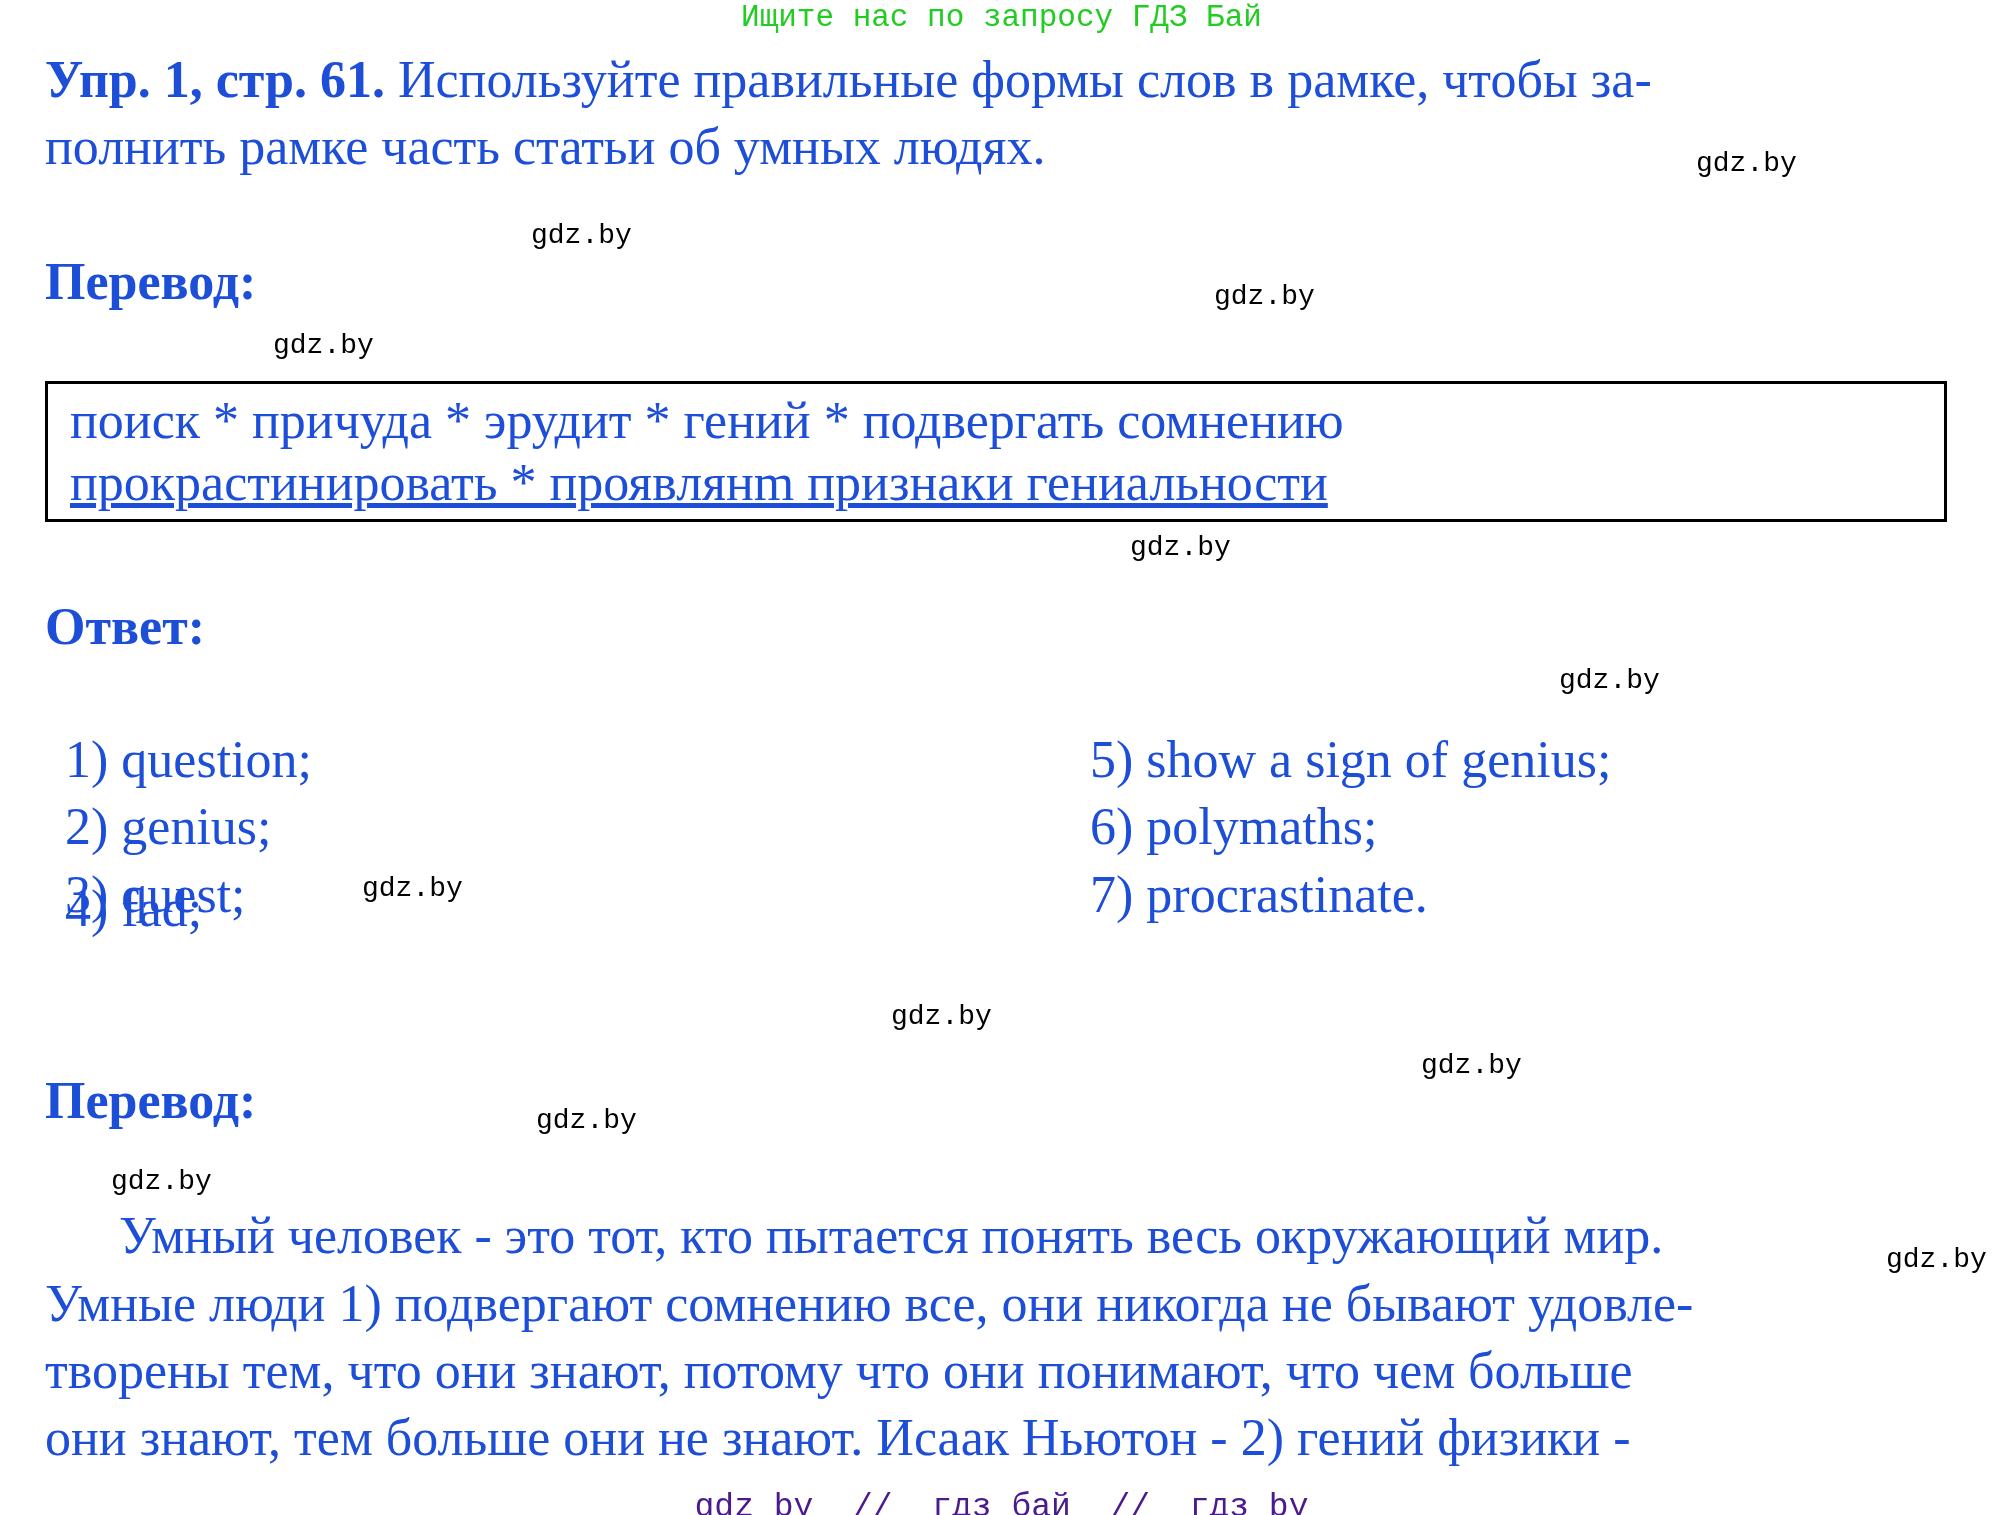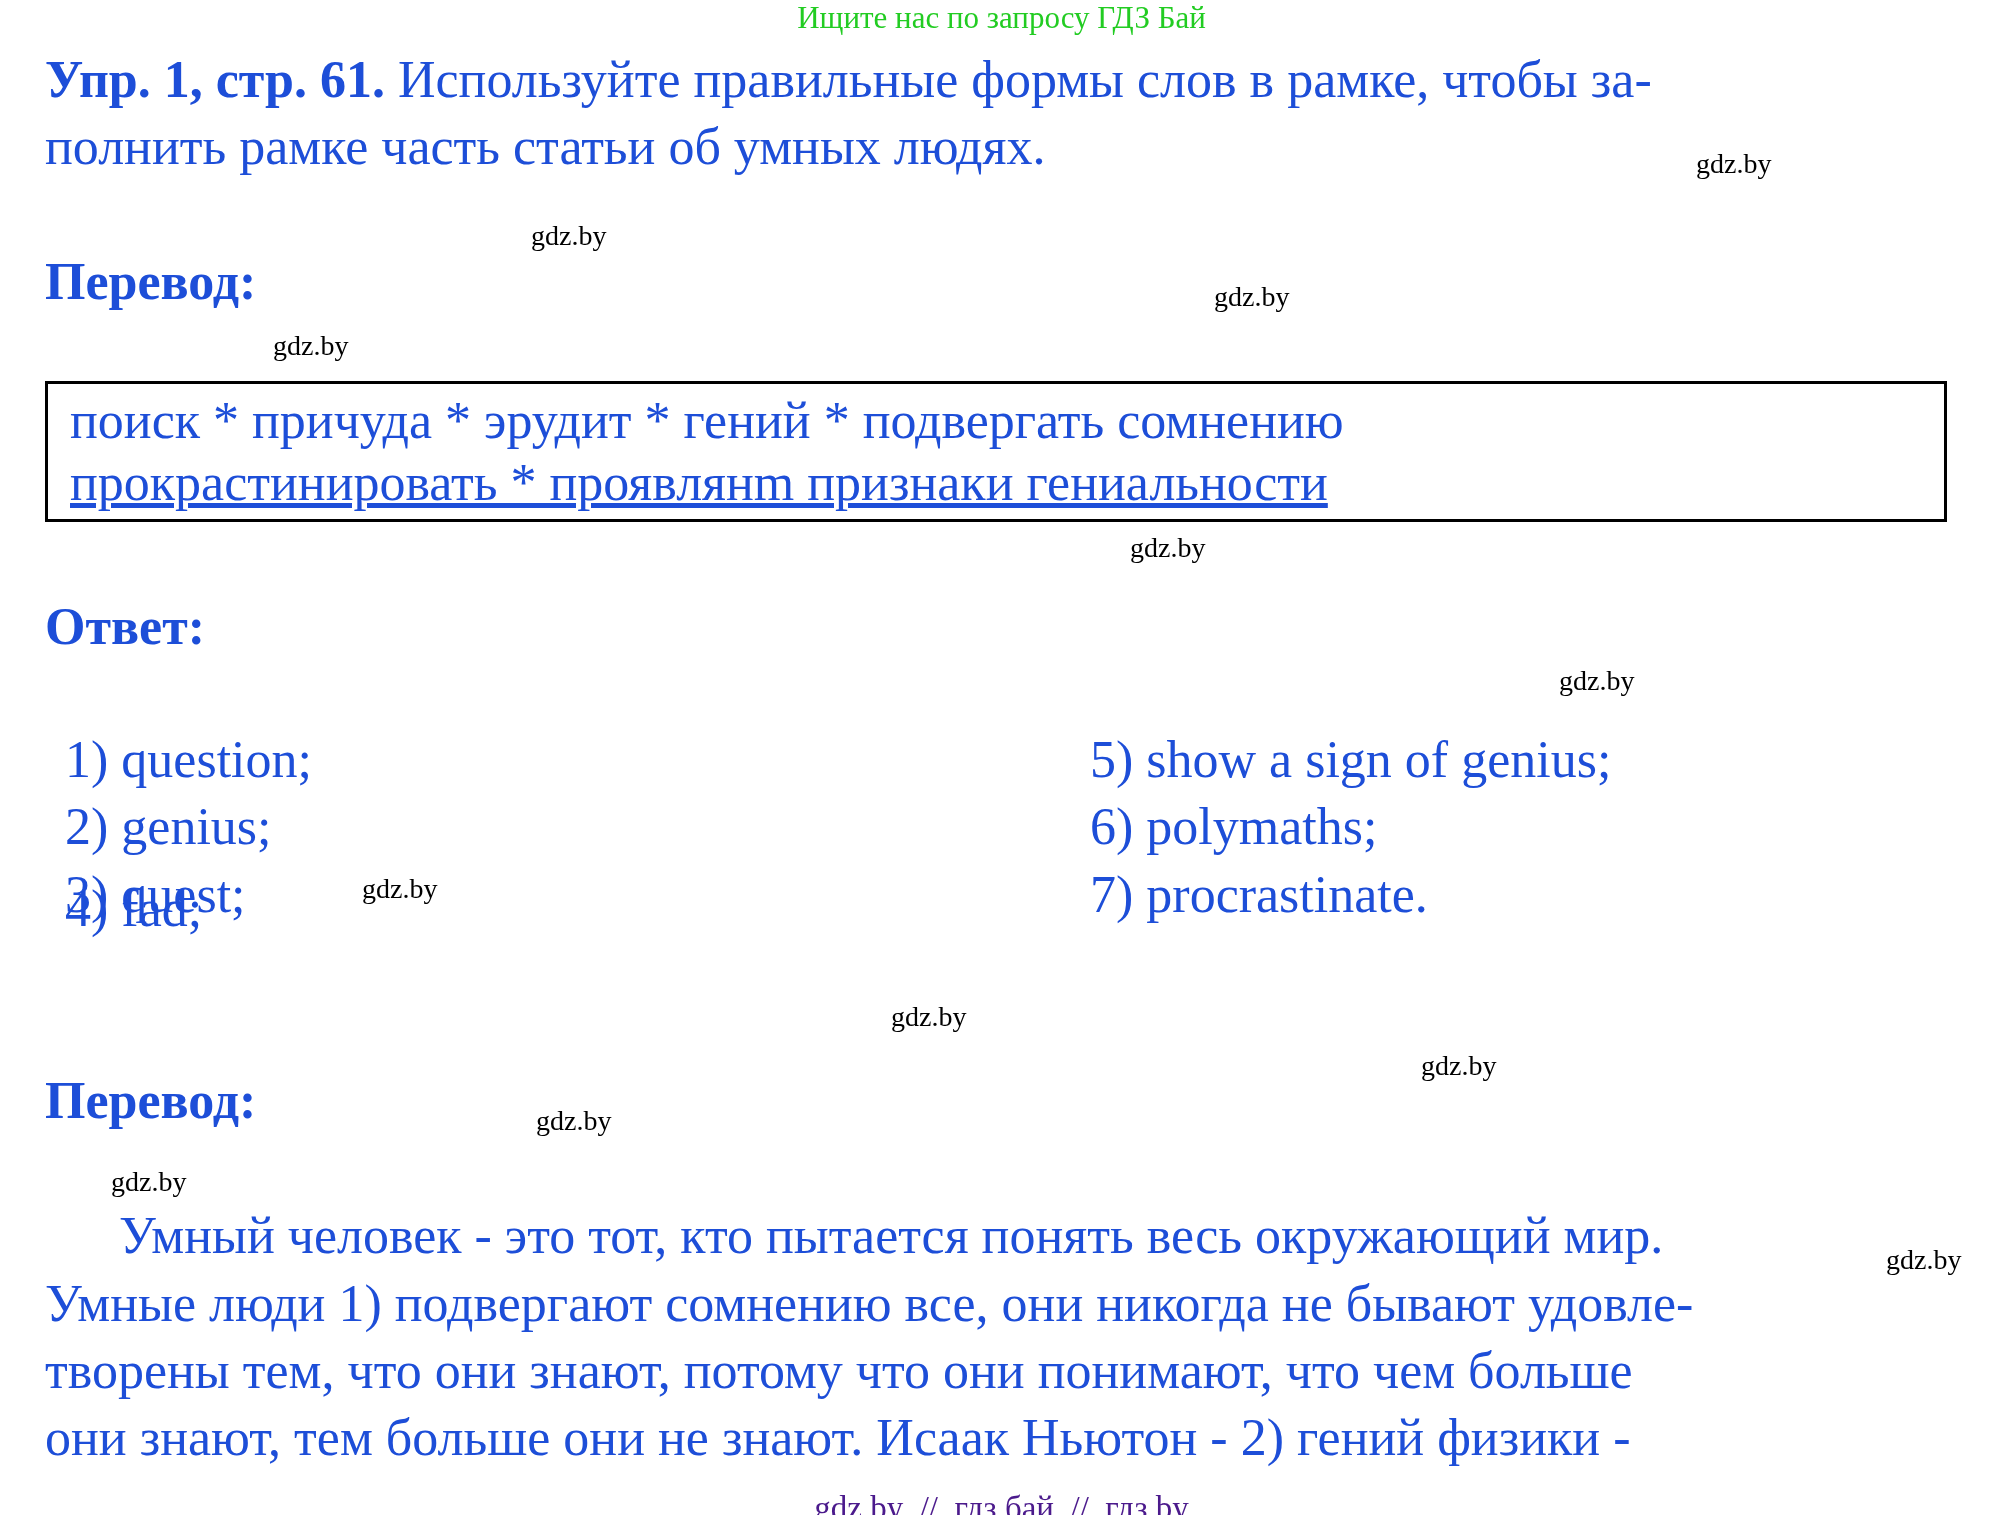--- a/index.html
+++ b/index.html
@@ -1,19 +1,19 @@
 <!DOCTYPE html>
 <html><head>
 <meta charset="utf-8">
 <style>
   html, body { margin: 0; padding: 0; background: #ffffff; }
   body { width: 2003px; height: 1515px; position: relative; overflow: hidden; }
   .abs { position: absolute; white-space: nowrap; }
   .serif { font-family: "Liberation Serif", "DejaVu Serif", serif; color: #1d4ed8; }
-  .sans { font-family: Liberation Serif, serif; }
+  .sans { font-family: Liberation Mono, monospace; }
   .banner { top: 0px; left: 0; width: 2003px; text-align: center; font-size: 31px; line-height: 36px; }
   .title-line { left: 45px; font-size: 52px; line-height: 60px; }
   .title-line b { font-weight: bold; }
   .heading { left: 45px; font-size: 52px; line-height: 60px; font-weight: bold; }
   .box { left: 45px; top: 381px; width: 1896px; height: 135px; border: 3px solid #000; box-sizing: content-box; }
   .box-line { left: 22px; font-size: 52px; line-height: 60px; }
   .answer { font-size: 52px; line-height: 60px; margin-left: 20px; }
   .para { left: 45px; font-size: 52px; line-height: 60px; }
   .wm { font-size: 28px; line-height: 32px; color: #000000; }
   .footer { top: 1490px; left: 0; width: 2003px; text-align: center; font-size: 33px; line-height: 36px; }

